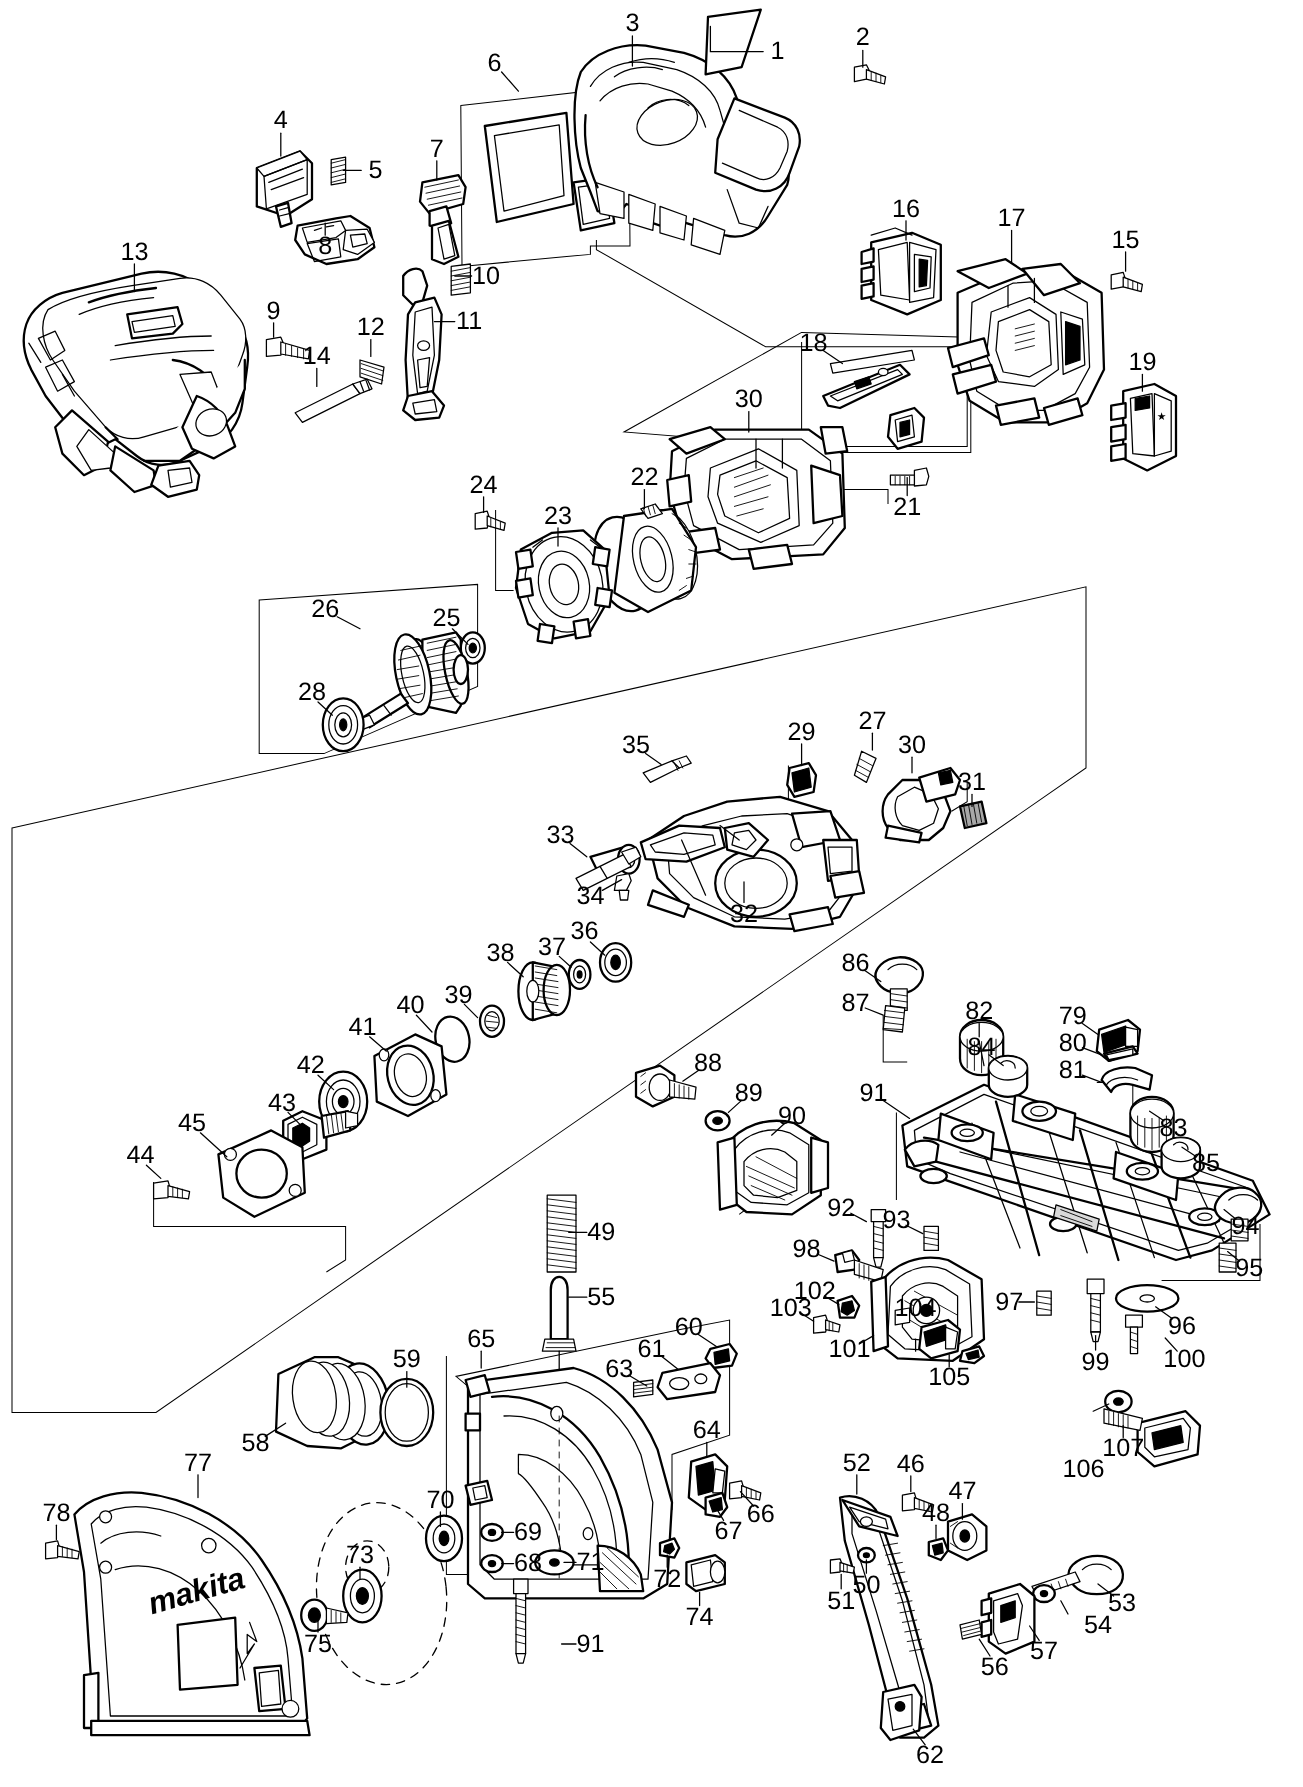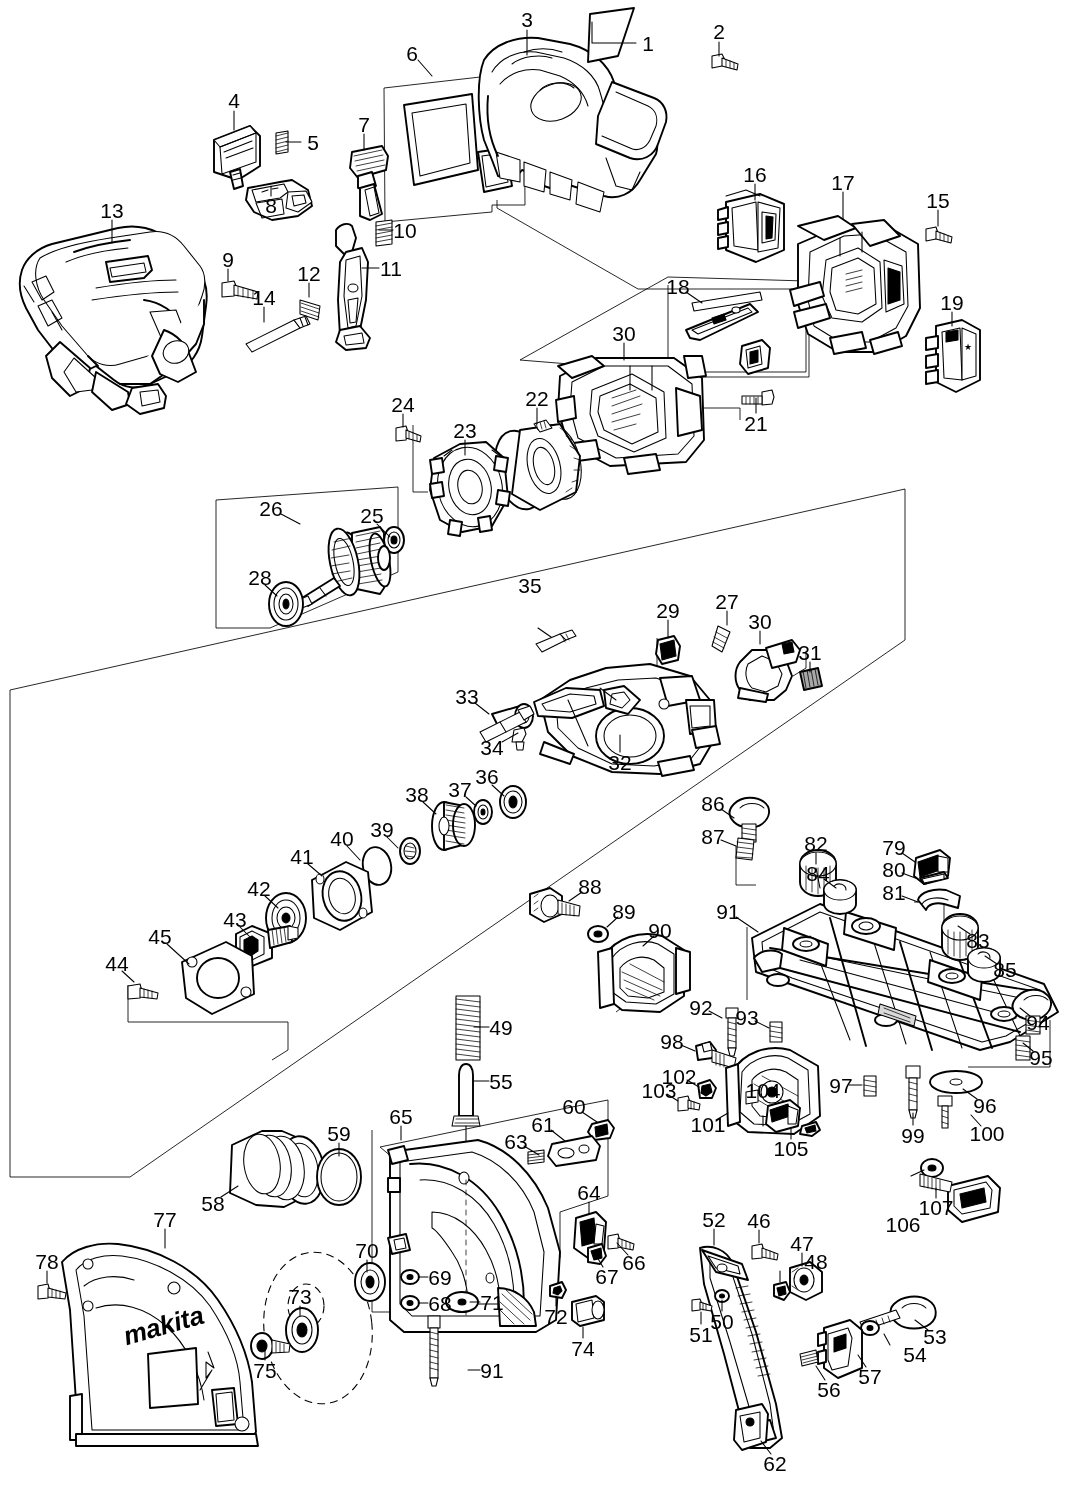--- a/index.html
+++ b/index.html
@@ -1091,34 +1091,34 @@
       <div class="callout" style="left: 372px; top: 515px;">25</div>
       <div class="callout" style="left: 271px; top: 508px;">26</div>
       <div class="callout" style="left: 727px; top: 601px;">27</div>
       <div class="callout" style="left: 260px; top: 577px; text-align: right;">28</div>
       <div class="callout" style="left: 668px; top: 610px;">29</div>
       <div class="callout" style="left: 760px; top: 621px;">30</div>
       <div class="callout" style="left: 810px; top: 652px;">31</div>
       <div class="callout" style="left: 620px; top: 762px;">32</div>
       <div class="callout" style="left: 467px; top: 696px;">33</div>
       <div class="callout" style="left: 492px; top: 747px;">34</div>
-      <div class="callout" style="left: 530px; top: 585px;">35</div>
+      <div class="callout" style="left: 530px; top: 621px;">35</div>
       <div class="callout" style="left: 487px; top: 776px;">36</div>
       <div class="callout" style="left: 460px; top: 789px;">37</div>
       <div class="callout" style="left: 417px; top: 794px;">38</div>
       <div class="callout" style="left: 382px; top: 829px; text-align: center;">39</div>
       <div class="callout" style="left: 342px; top: 838px;">40</div>
       <div class="callout" style="left: 302px; top: 856px; text-align: center;">41</div>
       <div class="callout" style="left: 259px; top: 888px;">42</div>
       <div class="callout" style="left: 235px; top: 919px;">43</div>
       <div class="callout" style="left: 117px; top: 963px;">44</div>
       <div class="callout" style="left: 160px; top: 936px;">45</div>
       <div class="callout" style="left: 759px; top: 1220px;">46</div>
       <div class="callout" style="left: 802px; top: 1243px;">47</div>
-      <div class="callout" style="left: 816px; top: 1261px; text-align: center;">48</div>
+      <div class="callout" style="left: 780px; top: 1261px; text-align: center;">48</div>
       <div class="callout" style="left: 501px; top: 1027px;">49</div>
       <div class="callout" style="left: 722px; top: 1321px;">50</div>
       <div class="callout" style="left: 701px; top: 1334px;">51</div>
       <div class="callout" style="left: 714px; top: 1219px;">52</div>
       <div class="callout" style="left: 935px; top: 1336px;">53</div>
       <div class="callout" style="left: 915px; top: 1354px;">54</div>
       <div class="callout" style="left: 501px; top: 1081px;">55</div>
       <div class="callout" style="left: 829px; top: 1389px;">56</div>
       <div class="callout" style="left: 870px; top: 1376px;">57</div>
       <div class="callout" style="left: 213px; top: 1203px;">58</div>

